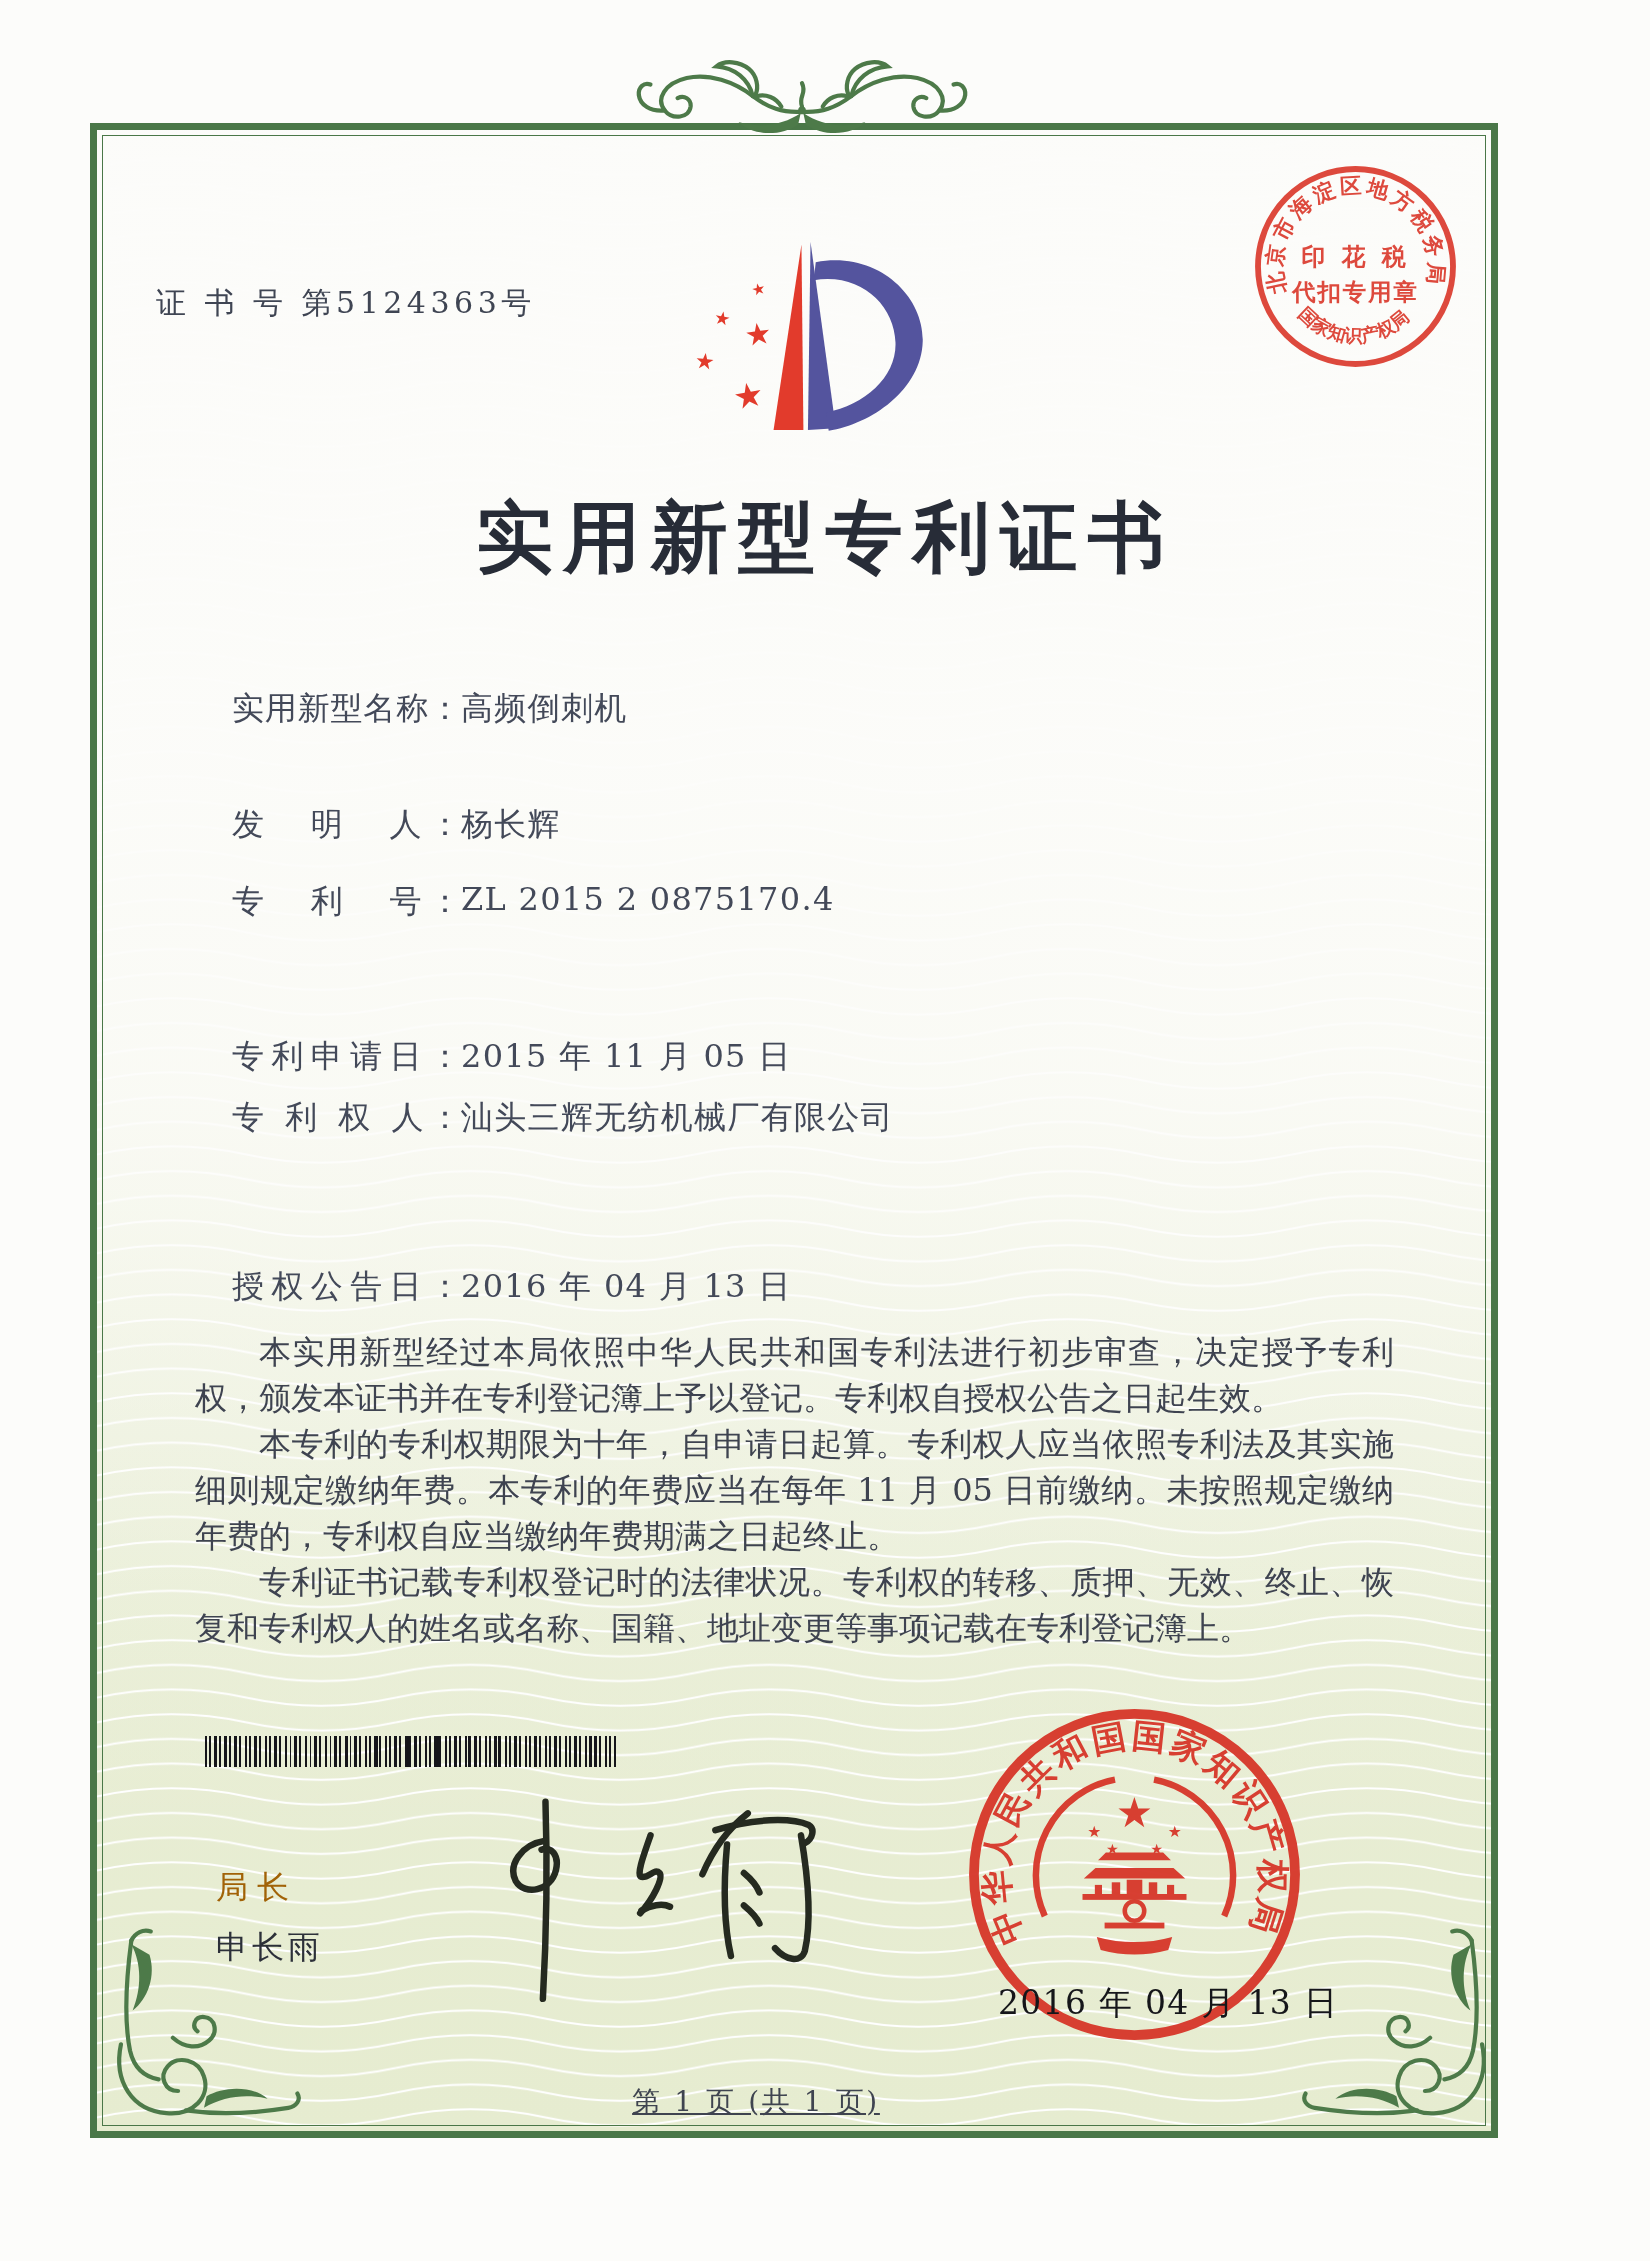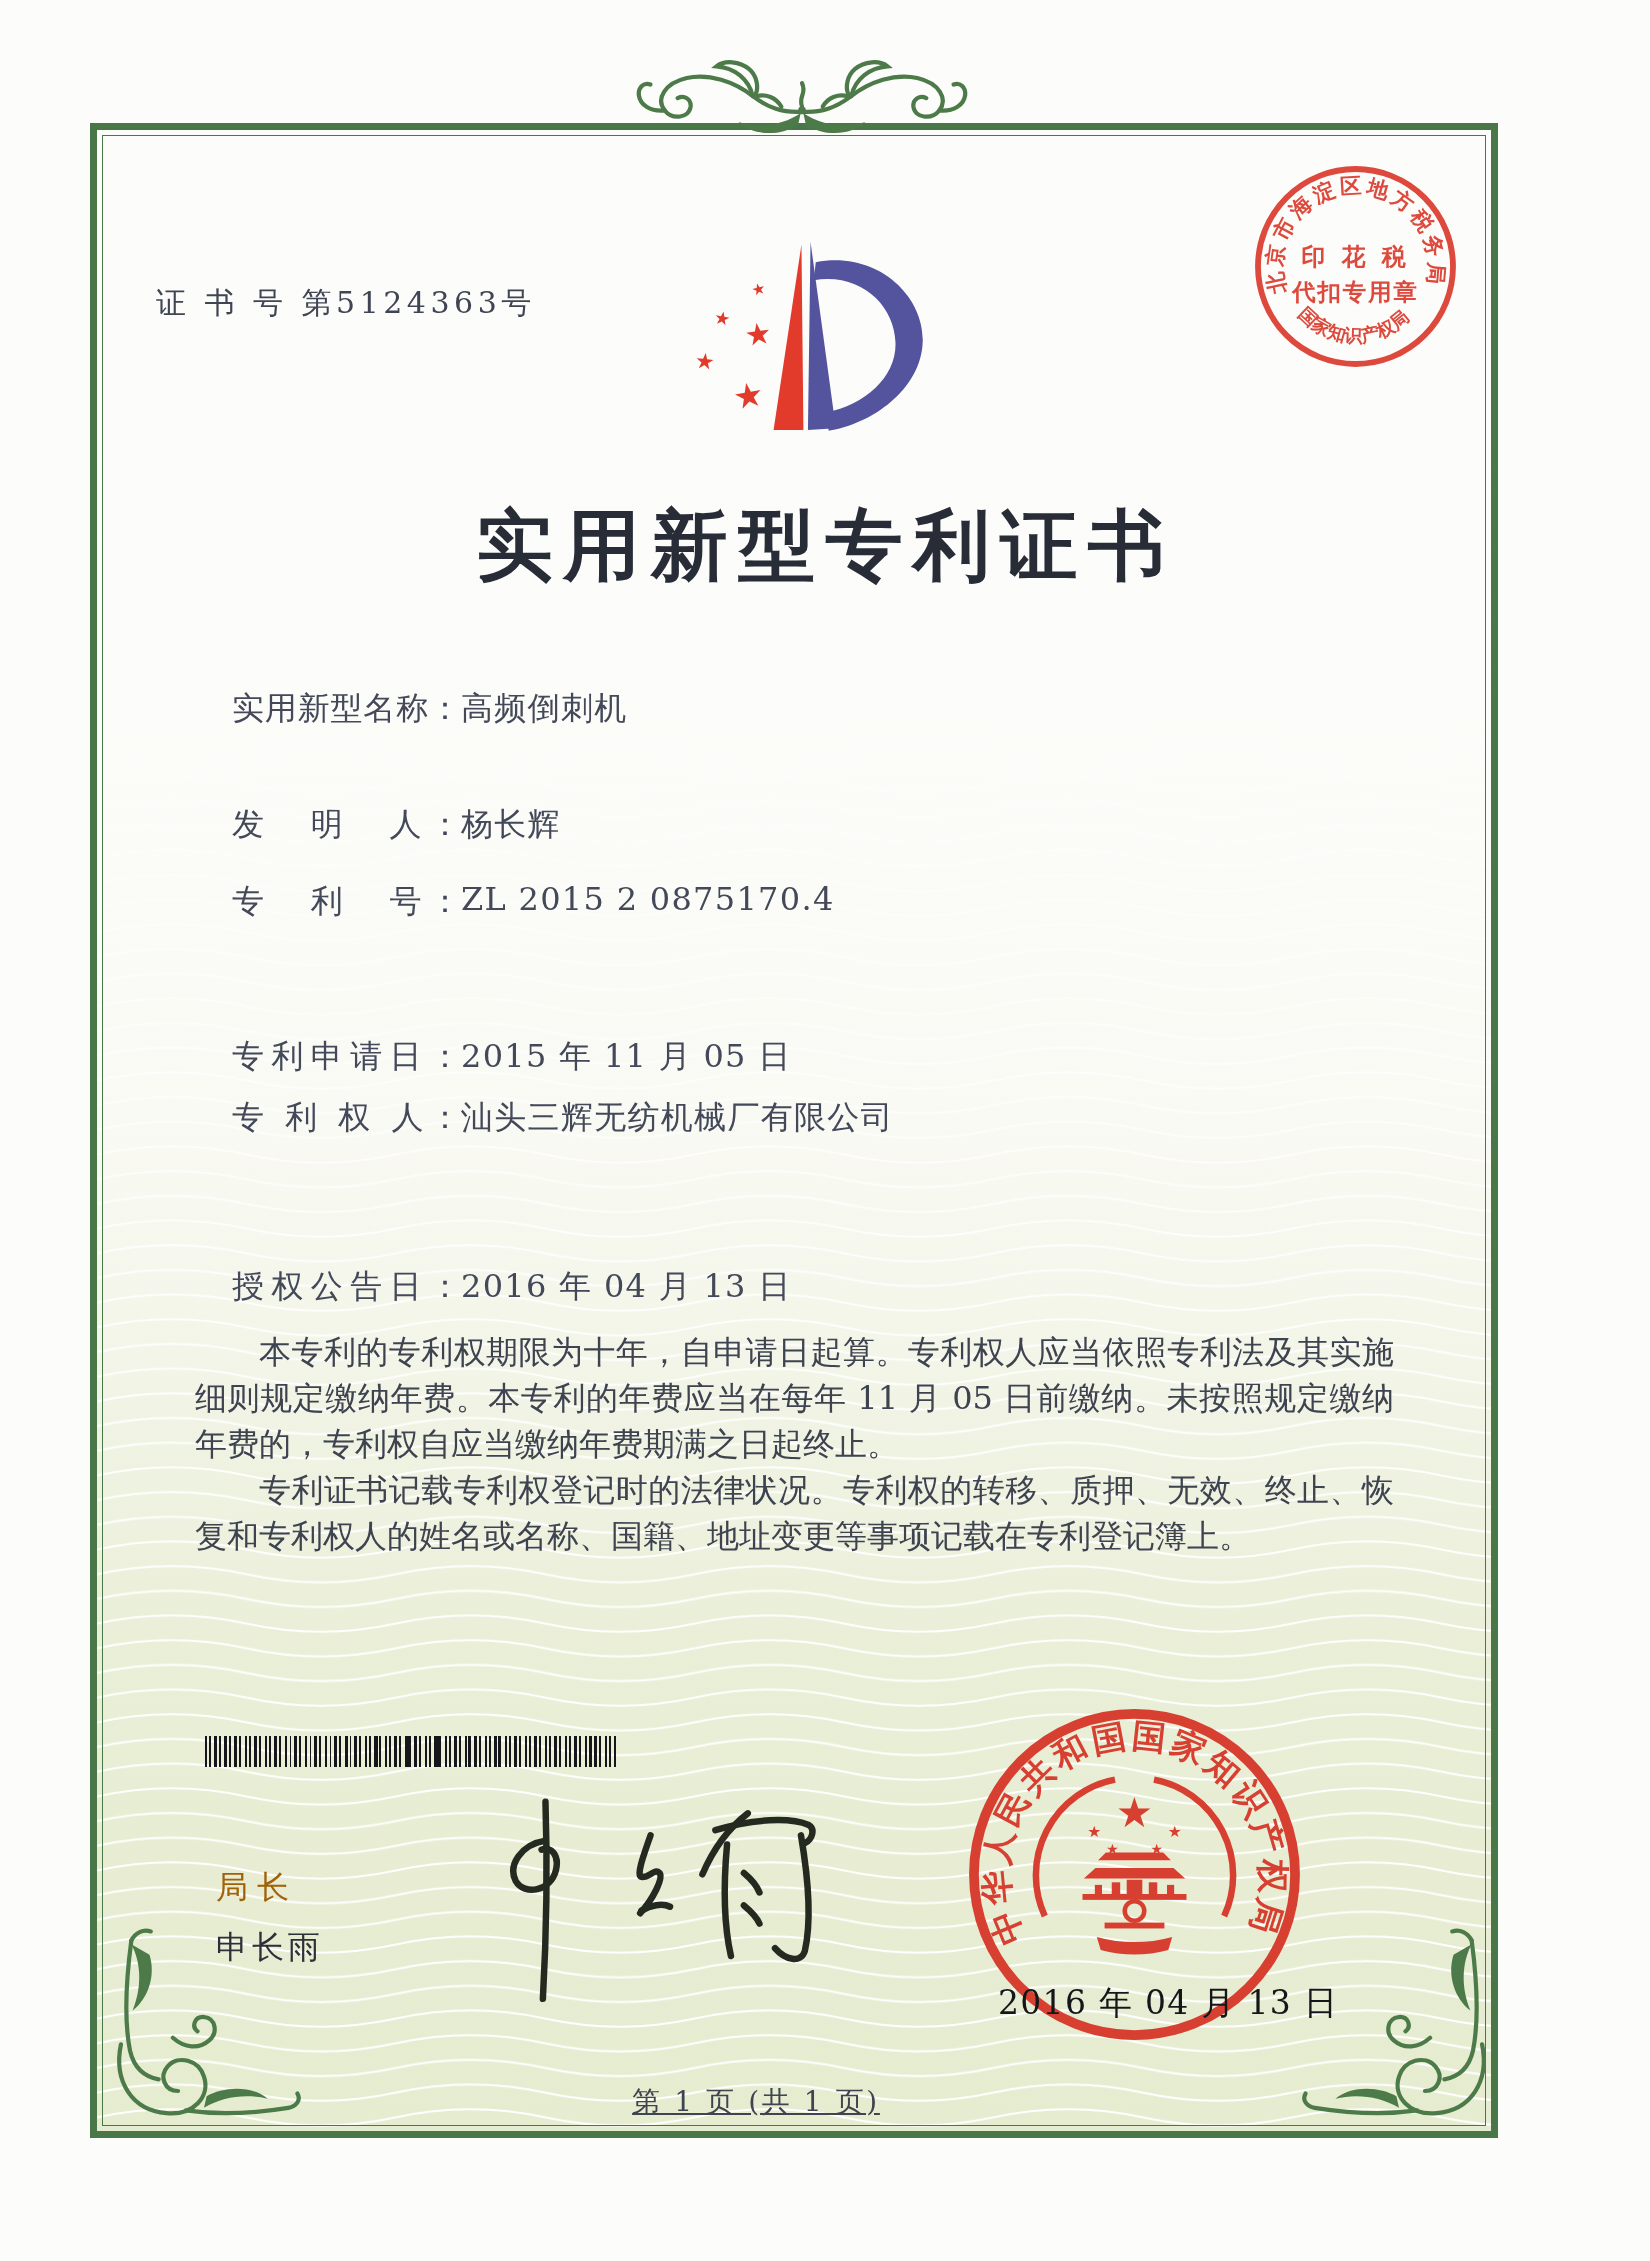--- a/index.html
+++ b/index.html
@@ -33,21 +33,21 @@
     position:absolute;inset:5.2px;border:1.9px solid #4a7748;
   }
 
   .ornament{position:absolute;}
 
   
   .cert-no{
     position:absolute;left:156px;top:283px;font-size:30px;letter-spacing:4.5px;color:#3f4553;
   }
   .title{
-    position:absolute;left:0;right:0;top:479px;margin:16px;text-align:center;
+    position:absolute;left:0;right:0;top:479px;margin:8px;text-align:center;
     font-size:77px;font-weight:700;letter-spacing:10.4px;color:#272c37;
   }
   .field{position:absolute;left:188px;font-size:32px;color:#434959;white-space:nowrap;}
   .field .lbl{
     display:inline-block;width:229px;text-align:justify;text-align-last:justify;
     vertical-align:top;
     margin-left:44px;
   }
   .field .val{margin-left:0;letter-spacing:1.3px;}
   .f0{top:687px}.f1{top:803px}.f2{top:880px}.f3{top:1035px}.f4{top:1096px}.f5{top:1265px}
@@ -191,20 +191,21 @@
     <span class="lbl">专利申请日：</span><span class="val">2015 年 11 月 05 日</span>
   </div>
   <div class="field f4">
     <span class="lbl">专 利 权 人：</span><span class="val">汕头三辉无纺机械厂有限公司</span>
   </div>
   <div class="field f5">
     <span class="lbl">授权公告日：</span><span class="val">2016 年 04 月 13 日</span>
   </div>
 
   <div class="body-text">
+    <p>本实用新型经过本局依照中华人民共和国专利法进行初步审查，决定授予专利权，颁发本证书并在专利登记簿上予以登记。专利权自授权公告之日起生效。</p>
     <p>本专利的专利权期限为十年，自申请日起算。专利权人应当依照专利法及其实施细则规定缴纳年费。本专利的年费应当在每年 11 月 05 日前缴纳。未按照规定缴纳年费的，专利权自应当缴纳年费期满之日起终止。</p>
     <p>专利证书记载专利权登记时的法律状况。专利权的转移、质押、无效、终止、恢复和专利权人的姓名或名称、国籍、地址变更等事项记载在专利登记簿上。</p>
   </div>
 
   <div class="barcode"></div>
 
   <div class="director-title">局长</div>
   <div class="director-name">申长雨</div>
 
   <svg class="sig-svg" width="383" height="214" viewBox="0 0 590 330">

